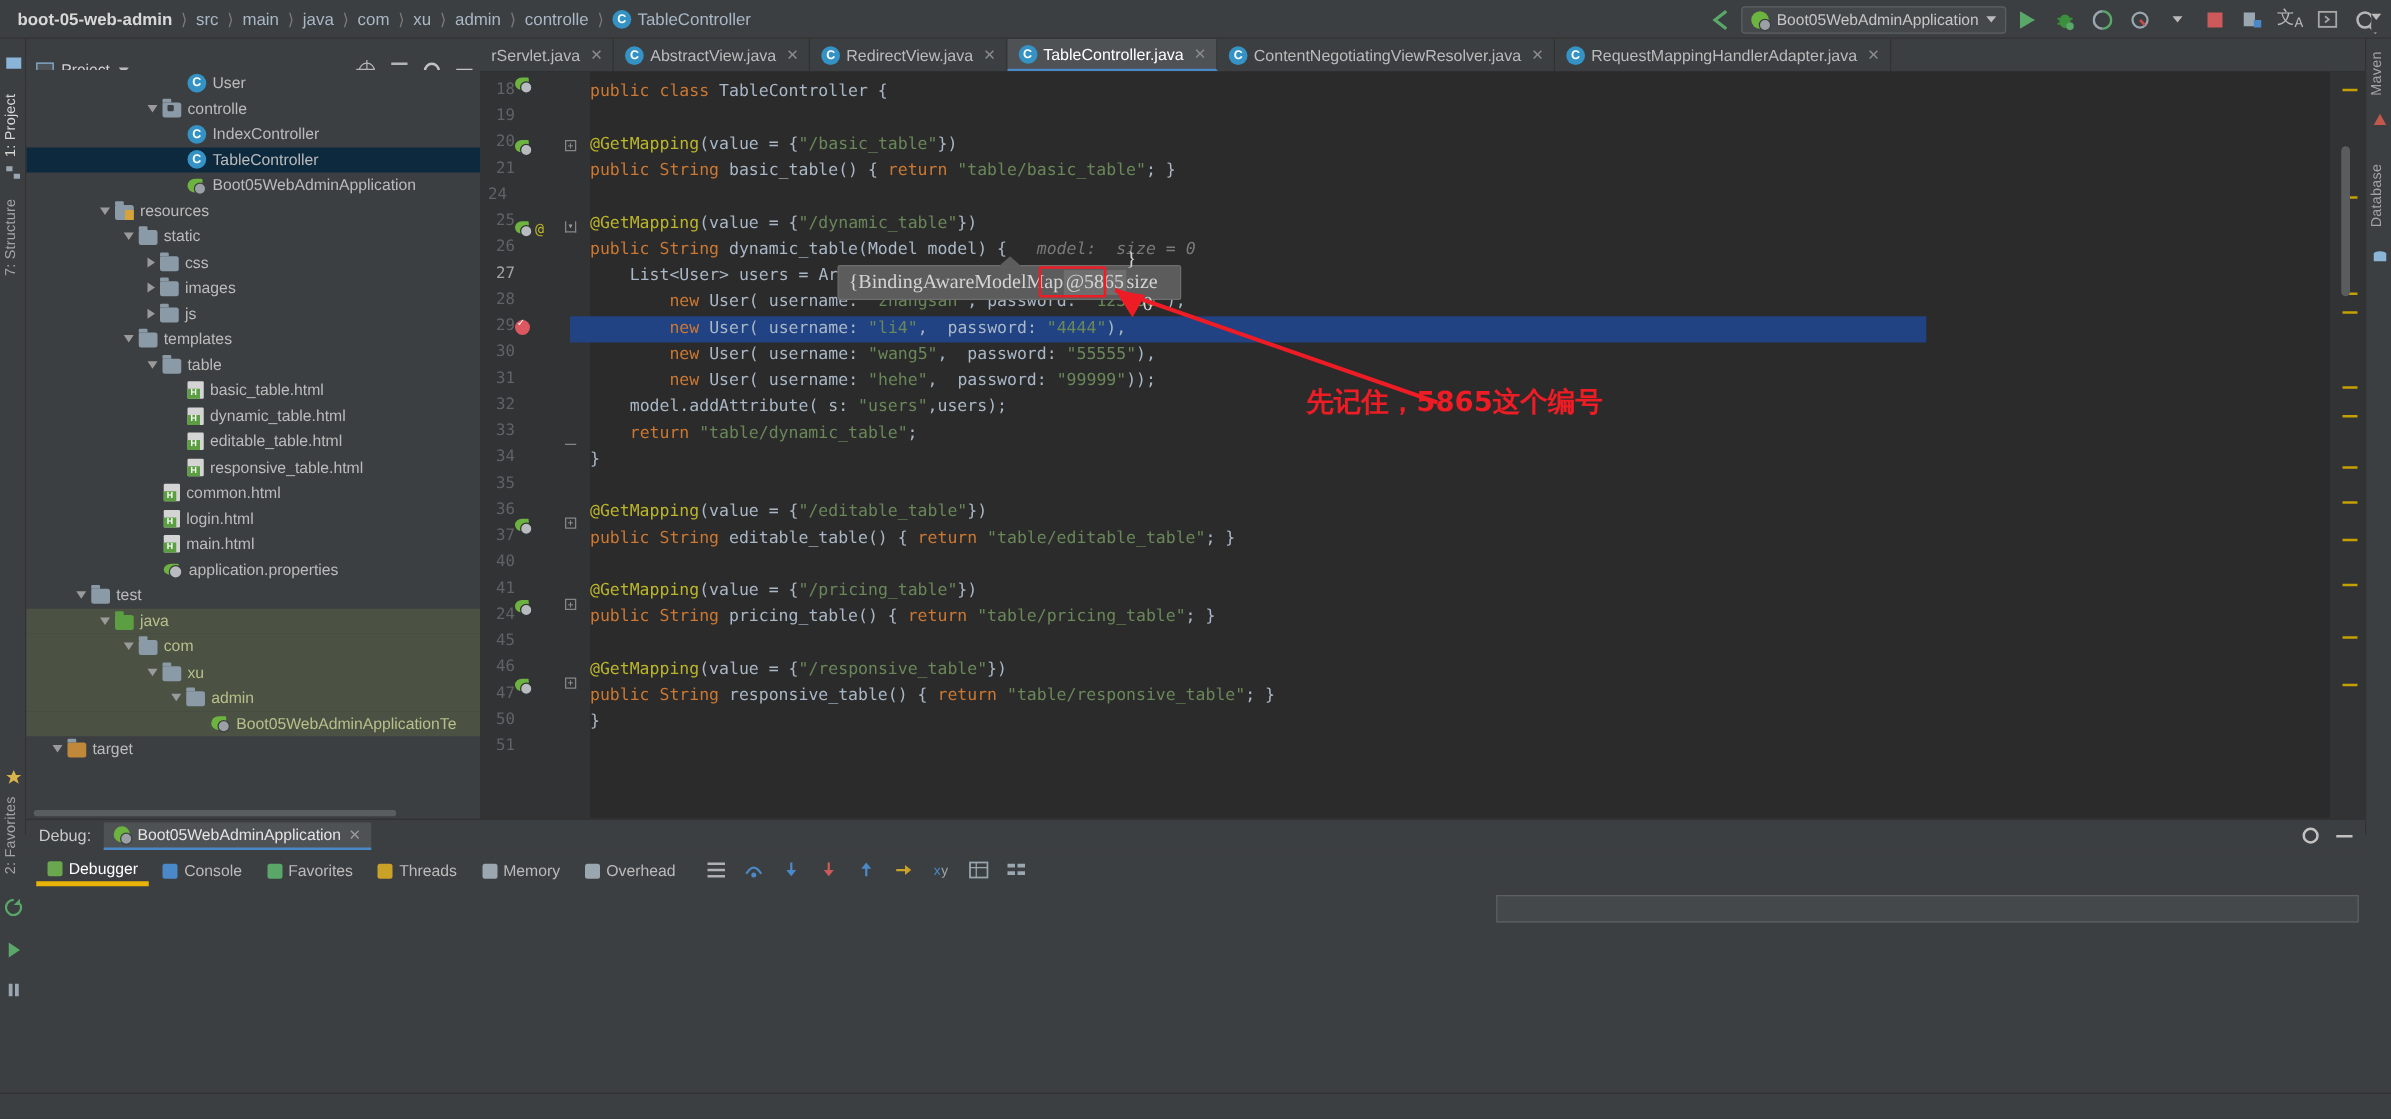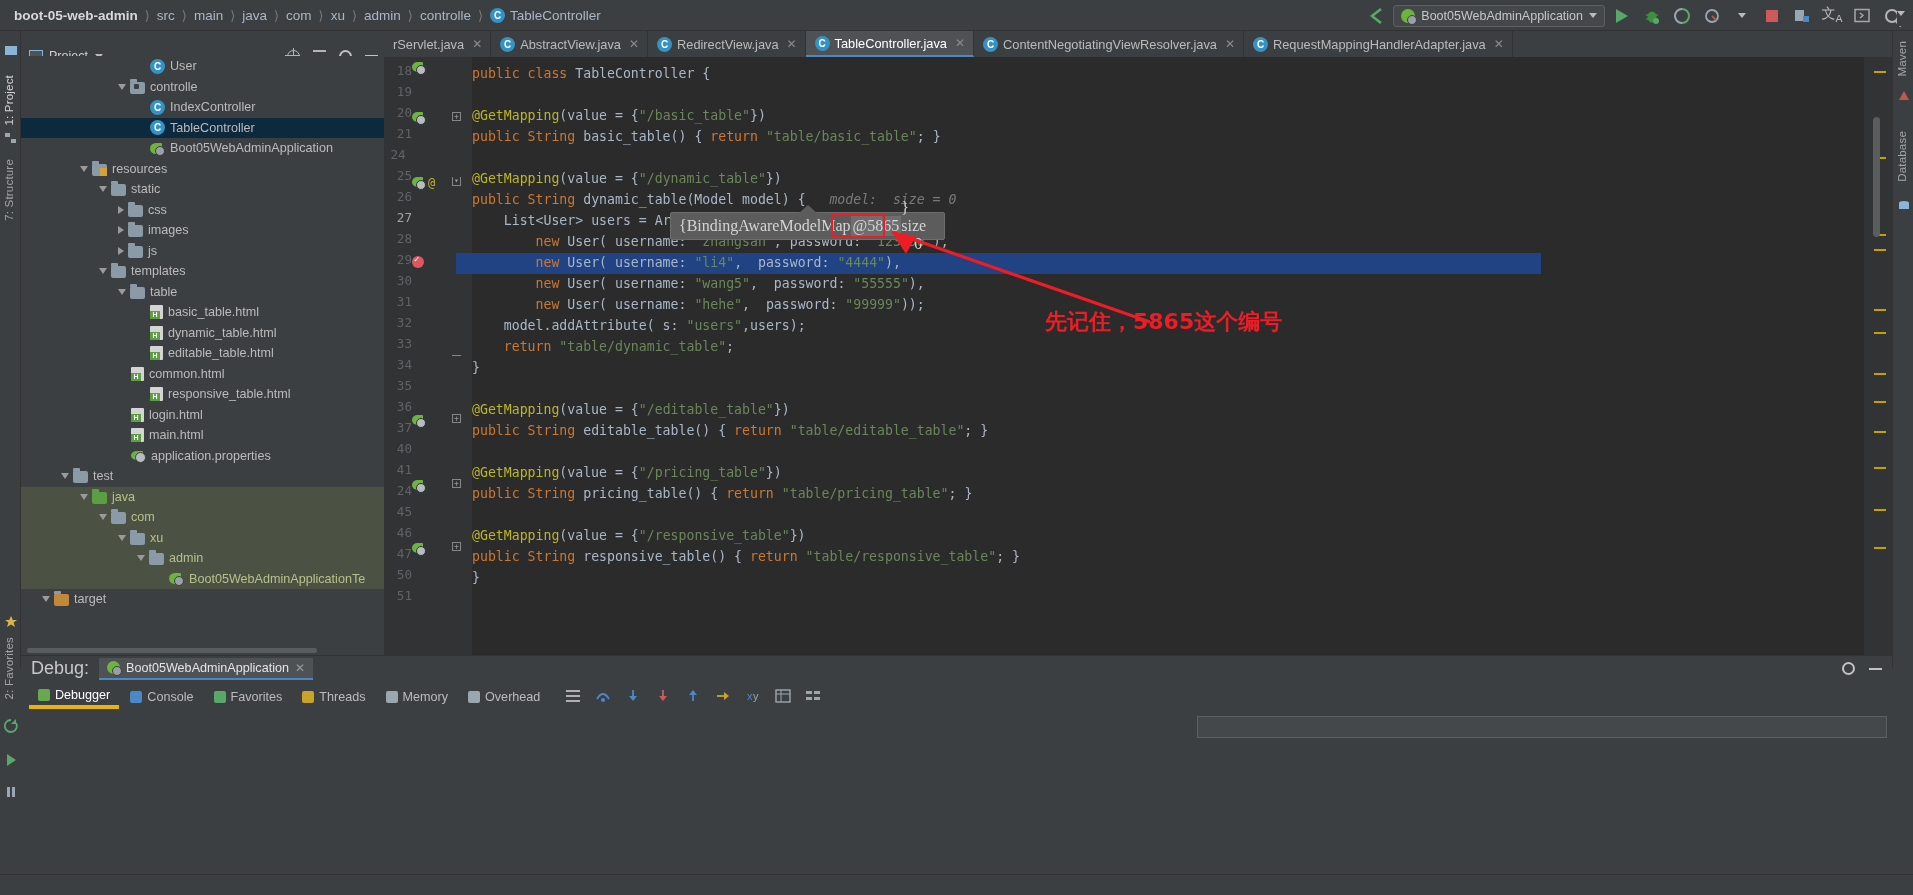--- a/index.html
+++ b/index.html
@@ -227,21 +227,21 @@
   .mk { position: absolute; right: 6px; width: 12px; height: 2px; background: #c4a000; }
   .ed-scroll { position: absolute; right: 12px; top: 60px; width: 7px; height: 120px;
     background: #5a5d5e; border-radius: 4px; }
 
   
   .debug-head {
     position: absolute; left: 21px; top: 655px; width: 1871px; height: 26px;
     background: #3c3f41; border-top: 1px solid #323232;
     display: flex; align-items: center; padding-left: 10px; gap: 10px;
   }
-  .debug-label { color: #c8c8c8; font-size: 18px; }
+  .debug-label { color: #c8c8c8; font-size: 13px; }
   .debug-chip {
     display: flex; align-items: center; gap: 6px; background: #4e5254;
     height: 22px; padding: 0 8px; border-bottom: 2px solid #4a88c7; color: #e4e4e4;
     font-size: 12.6px;
   }
   .debug-head-right { position: absolute; right: 10px; display: flex; align-items: center; gap: 14px; }
 
   .debug-tabs {
     position: absolute; left: 21px; top: 683px; width: 1871px; height: 28px;
     background: #3c3f41; display: flex; align-items: center; gap: 2px; padding-left: 8px;
@@ -480,30 +480,30 @@
         <span class="ic-html"></span>
         <span>dynamic_table.html</span>
       </div>
       <div class="row">
         <span style="display: inline-block; width: 114px; flex: 0 0 auto;"></span>
         <span class="arrow none"></span>
         <span class="ic-html"></span>
         <span>editable_table.html</span>
       </div>
       <div class="row">
+        <span style="display: inline-block; width: 114px; flex: 0 0 auto;"></span>
+        <span class="arrow none"></span>
+        <span class="ic-html"></span>
+        <span>responsive_table.html</span>
+      </div>
+      <div class="row">
         <span style="display: inline-block; width: 95px; flex: 0 0 auto;"></span>
         <span class="arrow none"></span>
         <span class="ic-html"></span>
         <span>common.html</span>
-      </div>
-      <div class="row">
-        <span style="display: inline-block; width: 114px; flex: 0 0 auto;"></span>
-        <span class="arrow none"></span>
-        <span class="ic-html"></span>
-        <span>responsive_table.html</span>
       </div>
       <div class="row">
         <span style="display: inline-block; width: 95px; flex: 0 0 auto;"></span>
         <span class="arrow none"></span>
         <span class="ic-html"></span>
         <span>login.html</span>
       </div>
       <div class="row">
         <span style="display: inline-block; width: 95px; flex: 0 0 auto;"></span>
         <span class="arrow none"></span>

